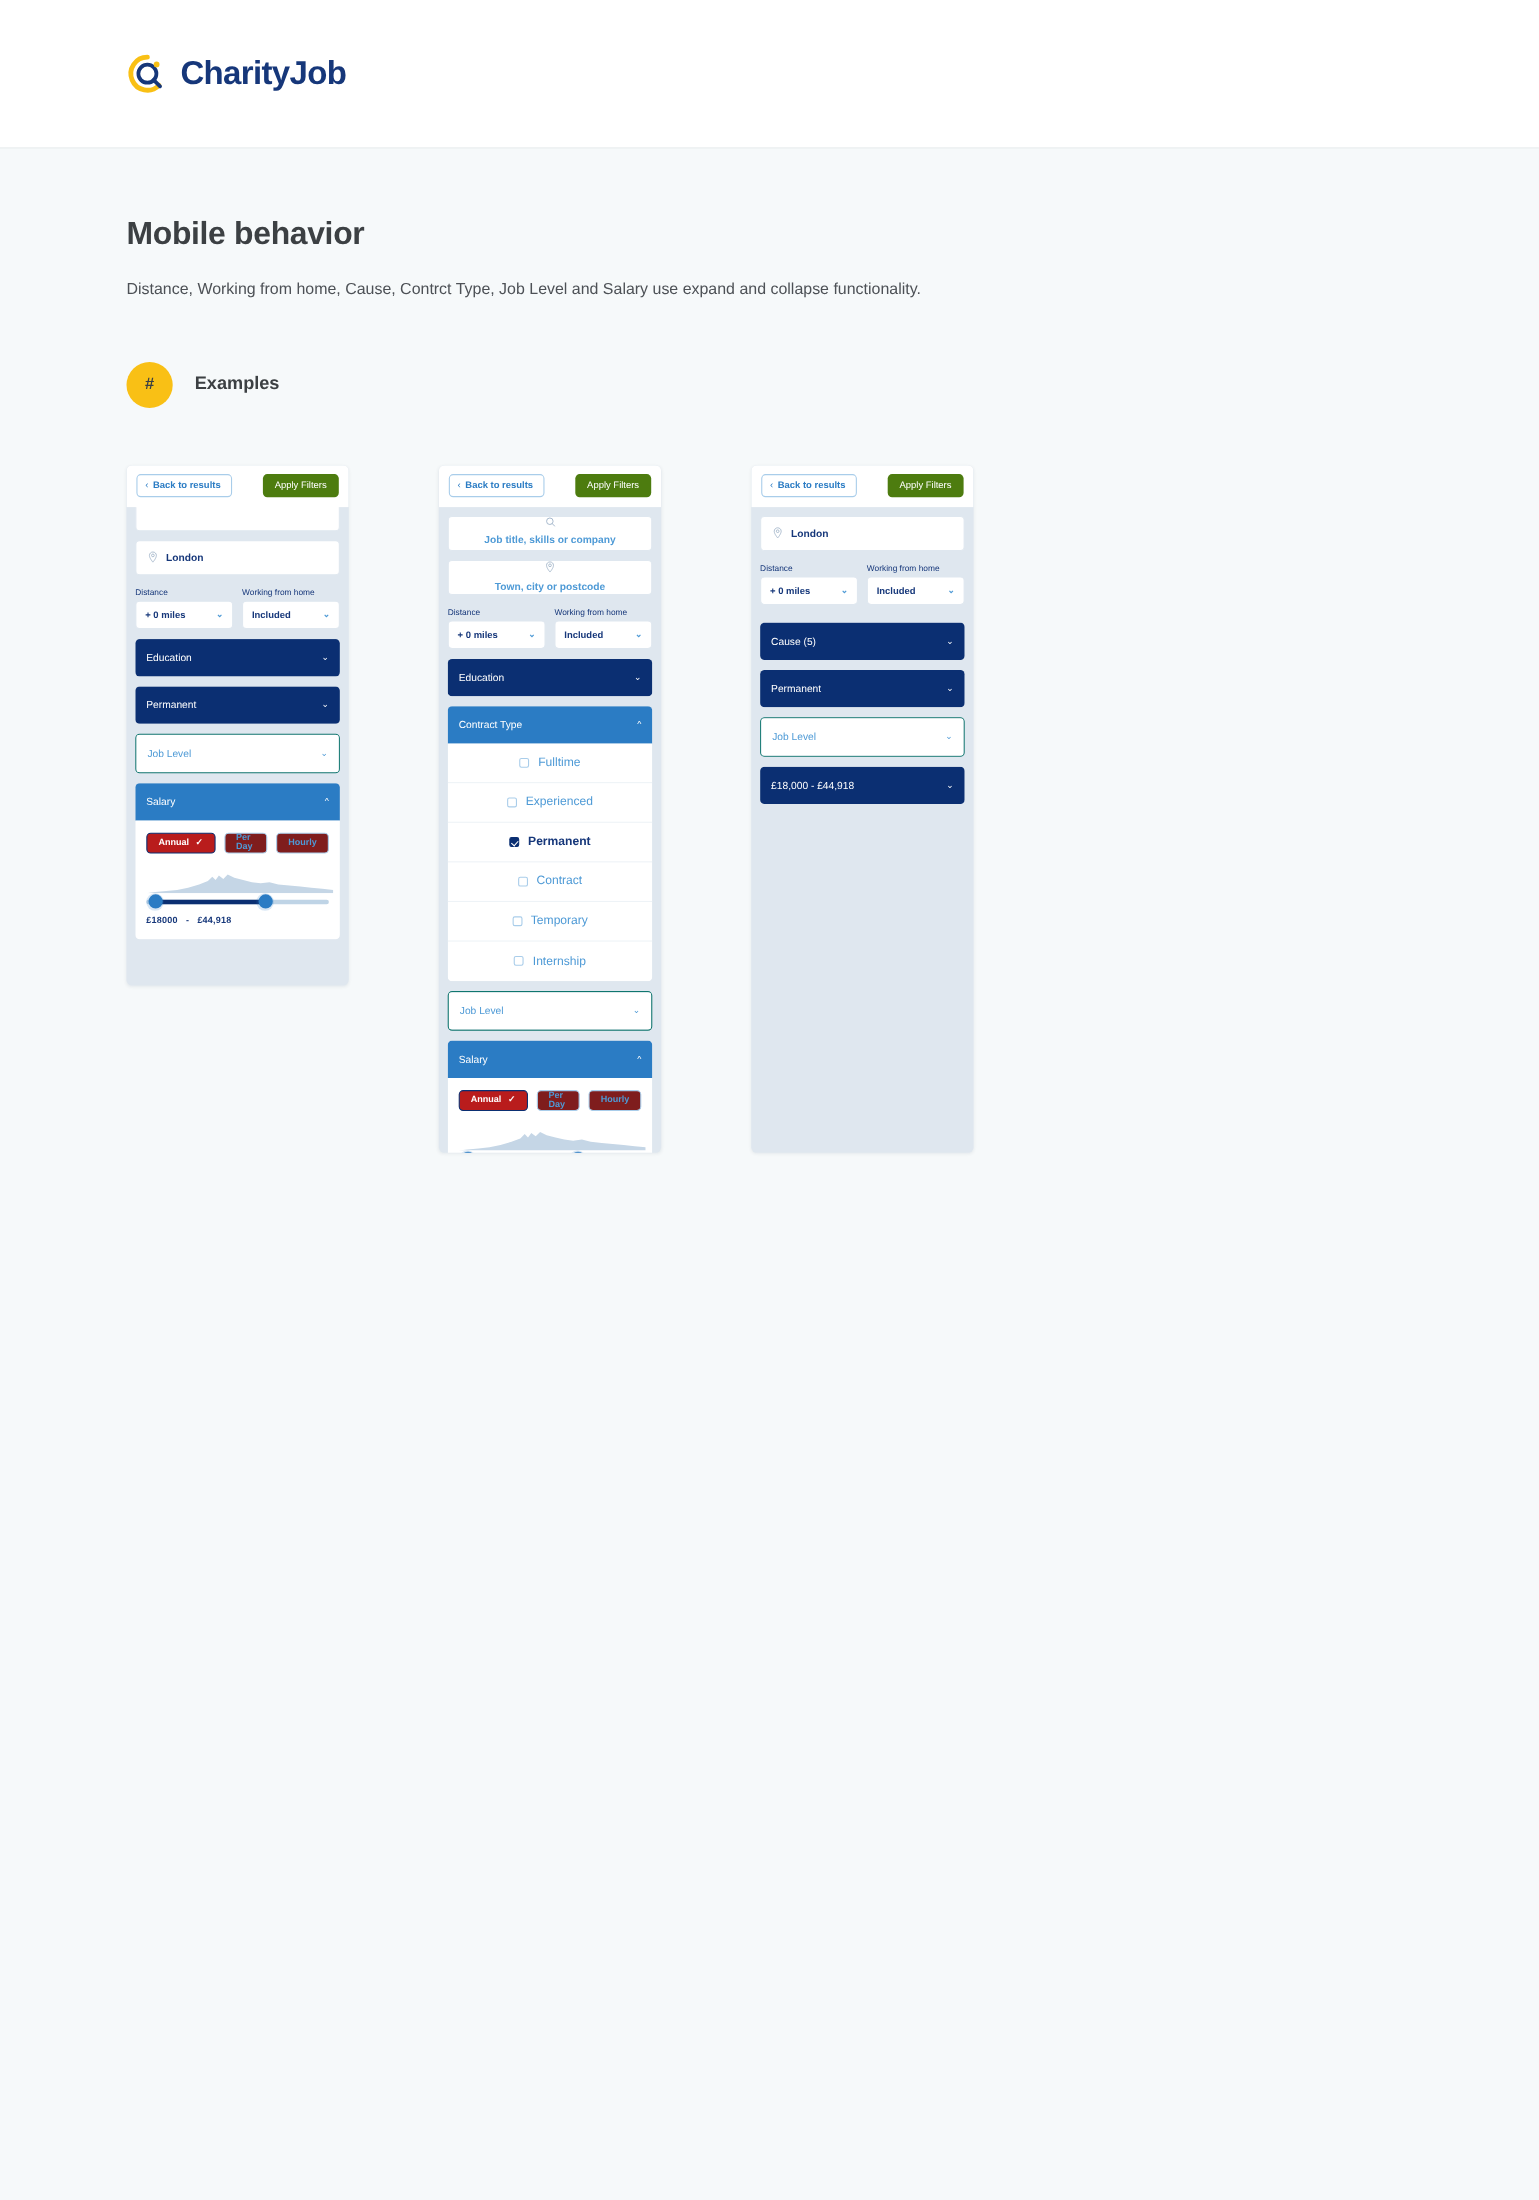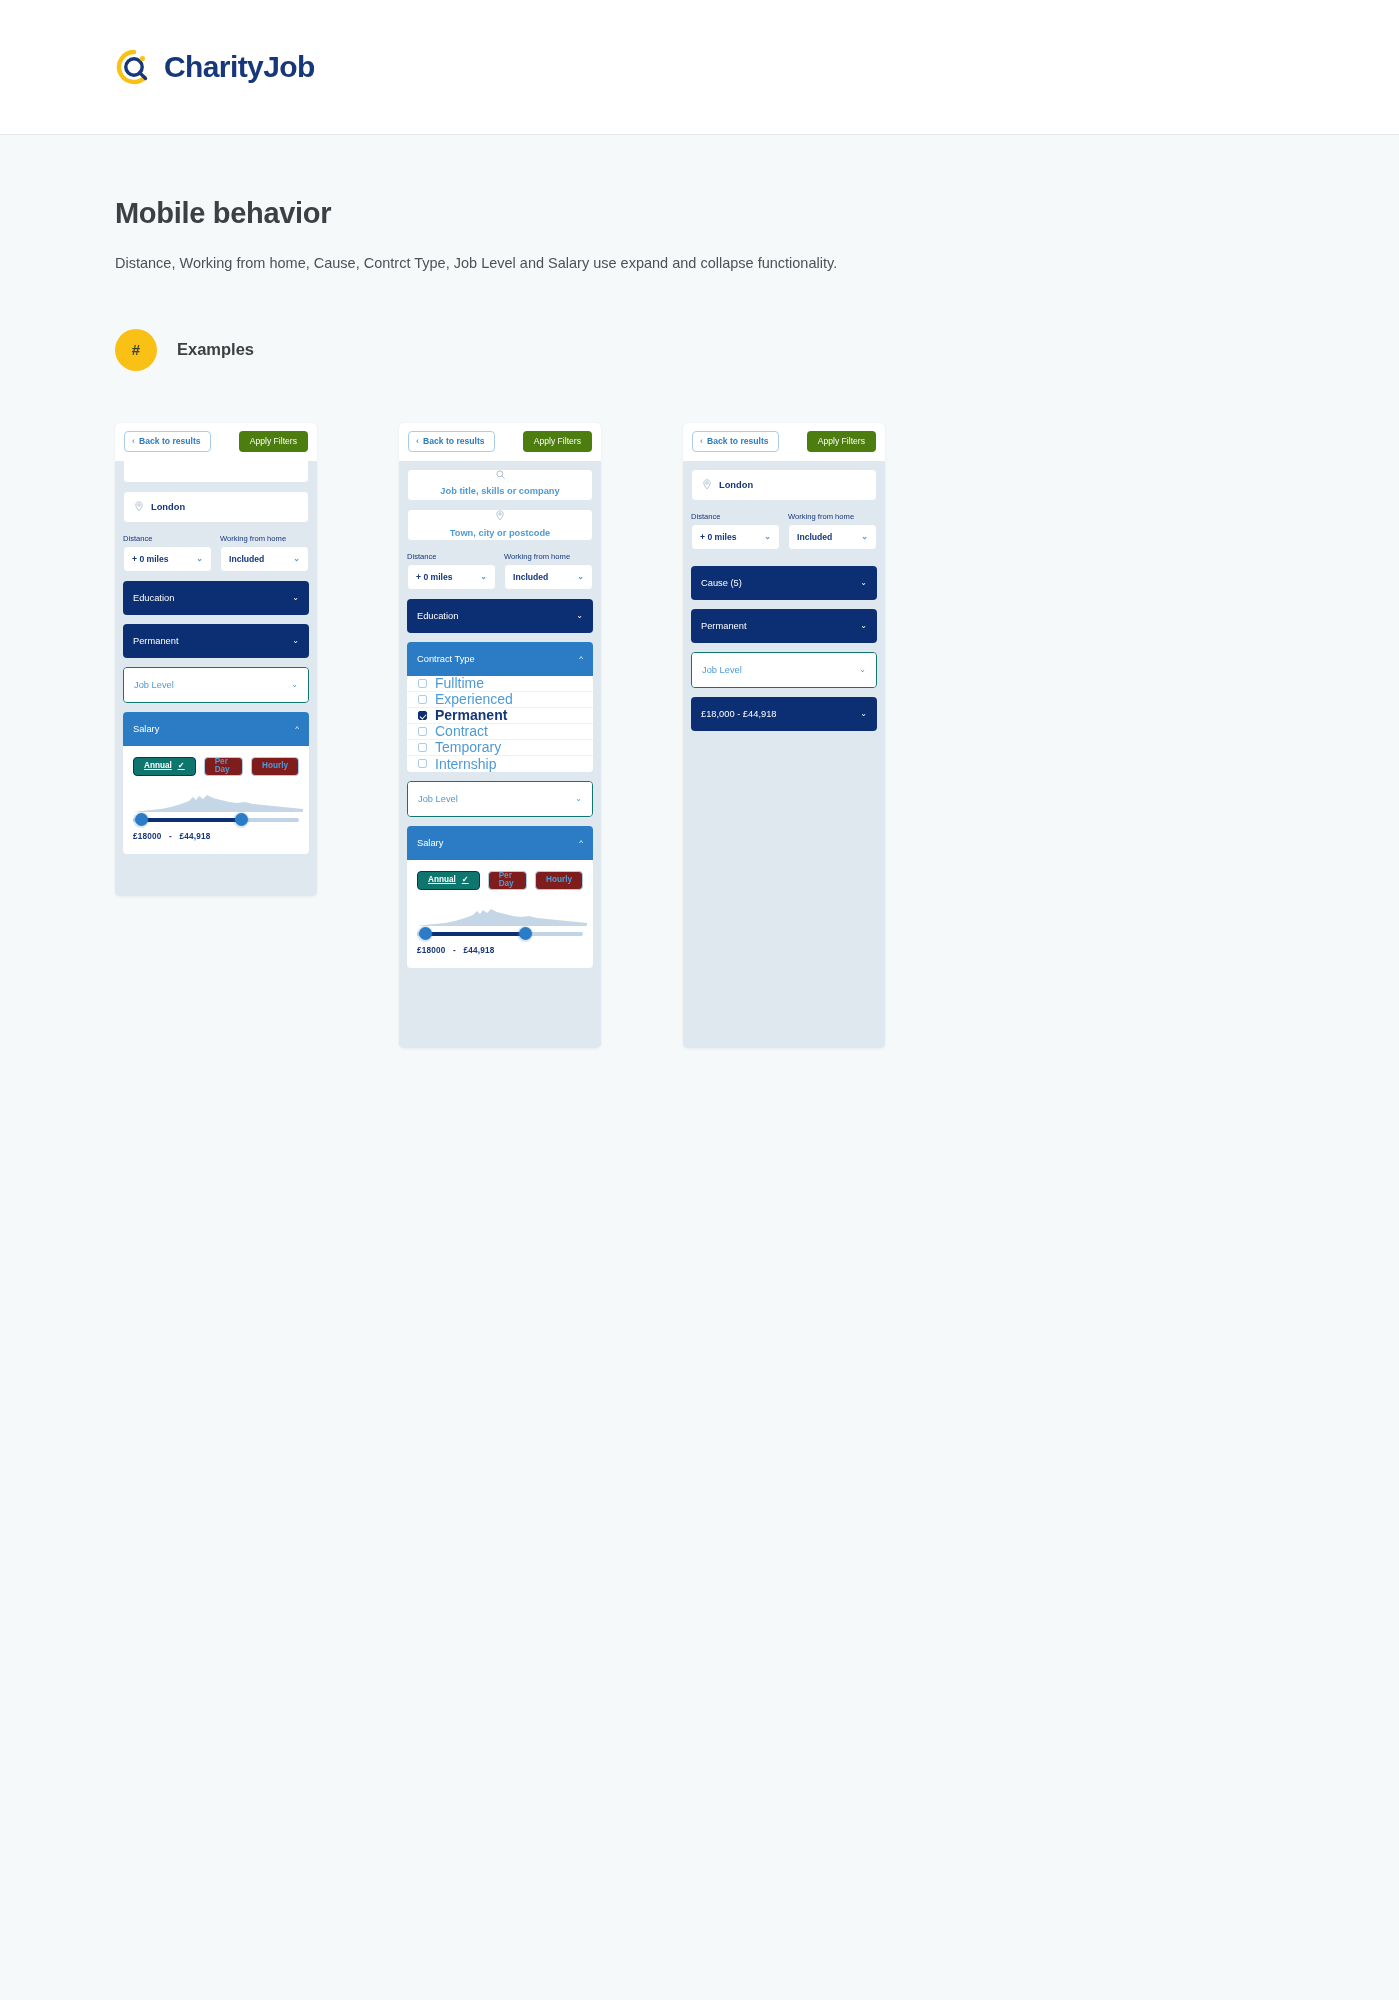--- a/index.html
+++ b/index.html
@@ -193,25 +193,26 @@
   .acc-head .caret-w { color: #ffffff; font-size: 8px; }
   .acc-head .caret-b { color: #4e9ad6; font-size: 8px; }
 
   .acc-body { background: #ffffff; }
 
   
   .chk-row {
     display: flex;
     align-items: center;
     gap: 8px;
-    height: 16px;
+    height: 36px;
     padding: 0 11px;
     border-bottom: 1px solid #eef3f7;
-    font-size: 14px;
+    font-size: 11px;
     color: #4e9ad6;
+    justify-content: center;
   }
   .chk-row:last-child { border-bottom: none; }
   .chk {
     width: 9px; height: 9px;
     border: 1px solid #a9cdea;
     border-radius: 2px;
     background: #fff;
     flex: 0 0 auto;
   }
   .chk.checked {
@@ -239,24 +240,23 @@
     background: #7f1d1d;
     color: #4e9ad6;
     font-size: 8.2px;
     font-weight: bold;
     height: 19px;
     padding: 0 10px;
     display: flex; align-items: center; gap: 6px;
     line-height: 1;
   }
   .pill.active {
-    background: #0f766e;
+    background: #b91c1c;
     border-color: #0b2f72;
     color: #ffffff;
-    text-decoration: underline;
   }
   .slider-wrap {
     margin-top: 23px;
     position: relative;
     height: 26px;
   }
   .histo {
     position: absolute;
     left: 0; right: 0; bottom: 13px;
     height: 19px;

